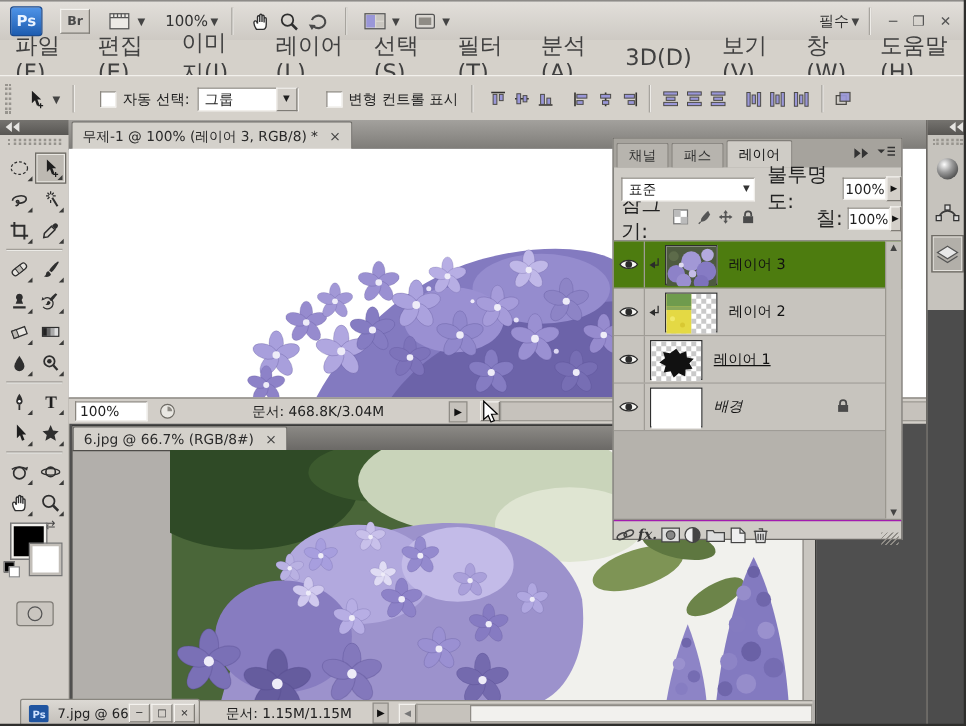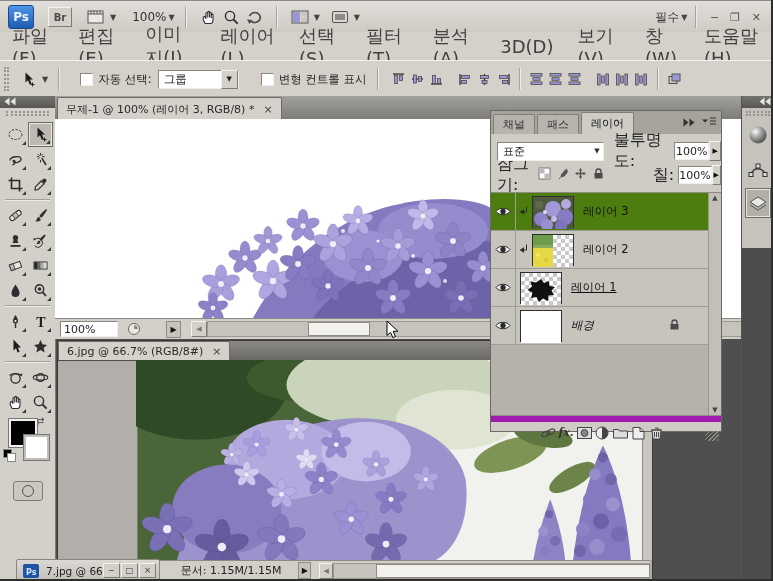--- a/index.html
+++ b/index.html
@@ -108,21 +108,21 @@
   .eye-cell{width:24px;height:37px;border-right:1px solid #9f9c96;display:flex;align-items:center;justify-content:center}
   .clip{width:14px;display:flex;justify-content:center}
   .noclip{width:2px}
   .thumb{width:40px;height:30px;border:1px solid #2f2f2f;background:#fff;margin-left:2px;flex:none;line-height:0}
   .lname{margin-left:9px;font-size:11.5px;color:#111}
   .lname.u{text-decoration:underline}
   .lname.i{font-style:italic;font-family:Liberation Sans, sans-serif}
   .row-lock{position:absolute;right:40px}
   #list-scroll{position:absolute;right:0;top:0;width:12px;height:100%;background:#c2bfb9;border-left:1px solid #9a978f}
   #list-scroll .a{position:absolute;left:0;width:12px;font-size:7px;color:#444;text-align:center}
-  #panel-bottom{height:21px;border-top:6px solid #a21caf;display:flex;align-items:center;padding-left:48px;gap:0;position:relative}
+  #panel-bottom{height:21px;border-top:1px solid #a21caf;display:flex;align-items:center;gap:0;position:relative}
   .pbtn{width:18px;height:16px;display:flex;align-items:center;justify-content:center}
   #fx-label{font-size:11px;font-style:italic;font-weight:bold;font-family:"DejaVu Serif",serif;color:#333}
   #panel-grip{position:absolute;right:2px;bottom:2px;width:14px;height:10px;
     background:repeating-linear-gradient(135deg,#8f8c86 0 1px,transparent 1px 3px)}
 
   
   #dock{left:741px;top:96px;width:32px;height:485px;background:#c6c3bd;border-left:1px solid #55534f}
   #dock-dark{position:absolute;left:0;top:152px;width:32px;height:333px;background:#4c4c4c}
   .dock-btn{width:26px;height:30px;margin:4px auto 2px;display:flex;align-items:center;justify-content:center}
   .dock-btn.active{background:#b2afa9;border:1px solid #6f6c66;box-shadow:inset 0 0 0 1px #e5e3de;width:24px;height:28px}
@@ -553,20 +553,21 @@
   </svg>
 </div>
 <div class="abs statusbar" id="doc1-status">
   <div class="zoom-field inset" style="margin-left:5px">100%</div>
   <span class="tbi" style="margin-left:6px">
       <svg width="14" height="14" viewBox="0 0 14 14">
         <circle cx="7" cy="7" r="5.5" fill="#e9e7e2" stroke="#6f6c66"></circle>
         <path d="M7 7 V3.2 A3.8 3.8 0 0 1 10.8 7 Z" fill="#8d8a84"></path>
       </svg>
     </span>
+  <span class="status-text" style="margin-left:28px;width:165px;text-align:center">문서: 468.8K/3.04M</span>
   <span class="play-btn" style="margin-left:22px">▶</span>
   <span class="nudge-btn btn3d" style="margin-left:10px">◀</span>
   <div class="scroll-track" style="flex:1">
     <div class="scroll-thumb" style="margin-left:100px;width:60px"></div>
   </div>
 </div>
 
 <div class="abs" id="doc2-win">
   <div id="doc2-tabbar">
     <div class="doctab" style="left:0;height:18px;top:0">

